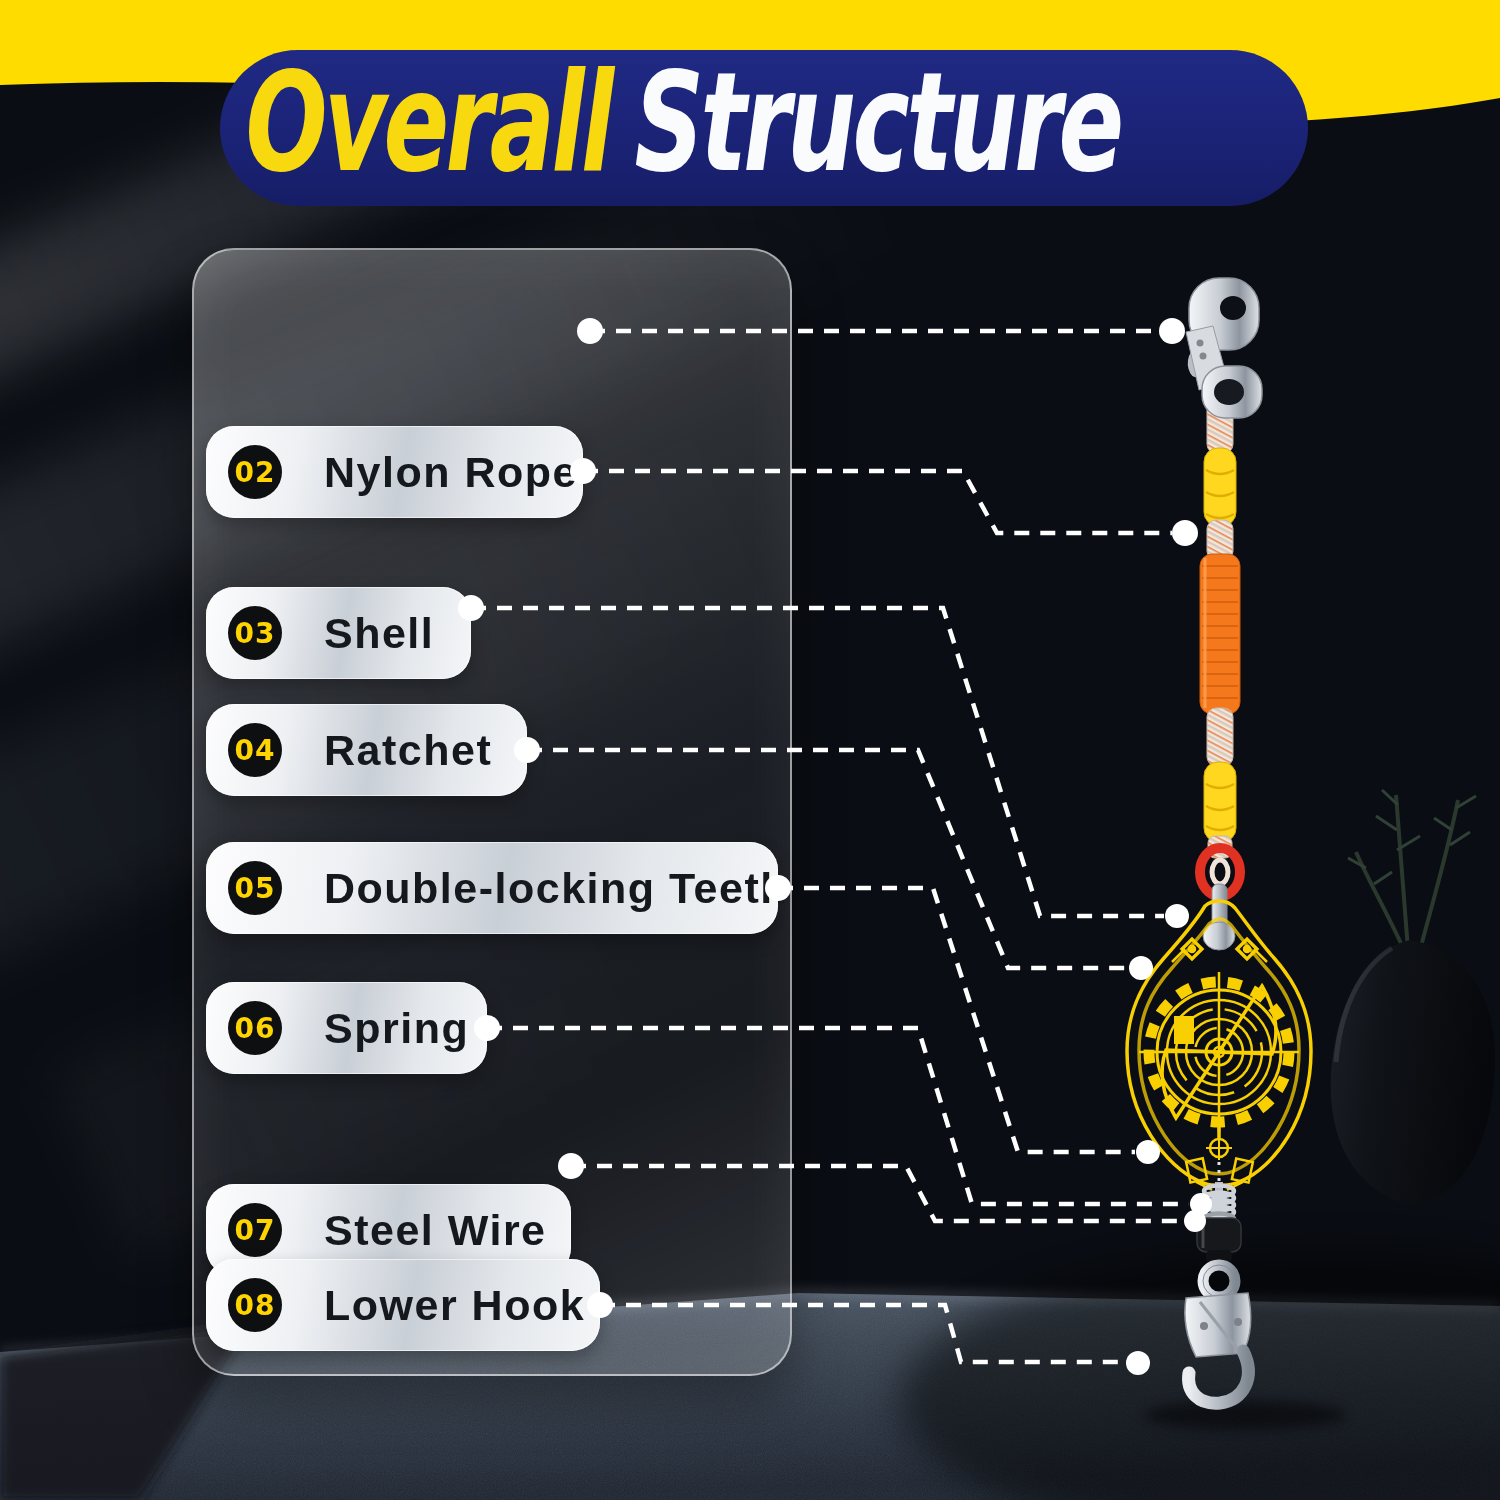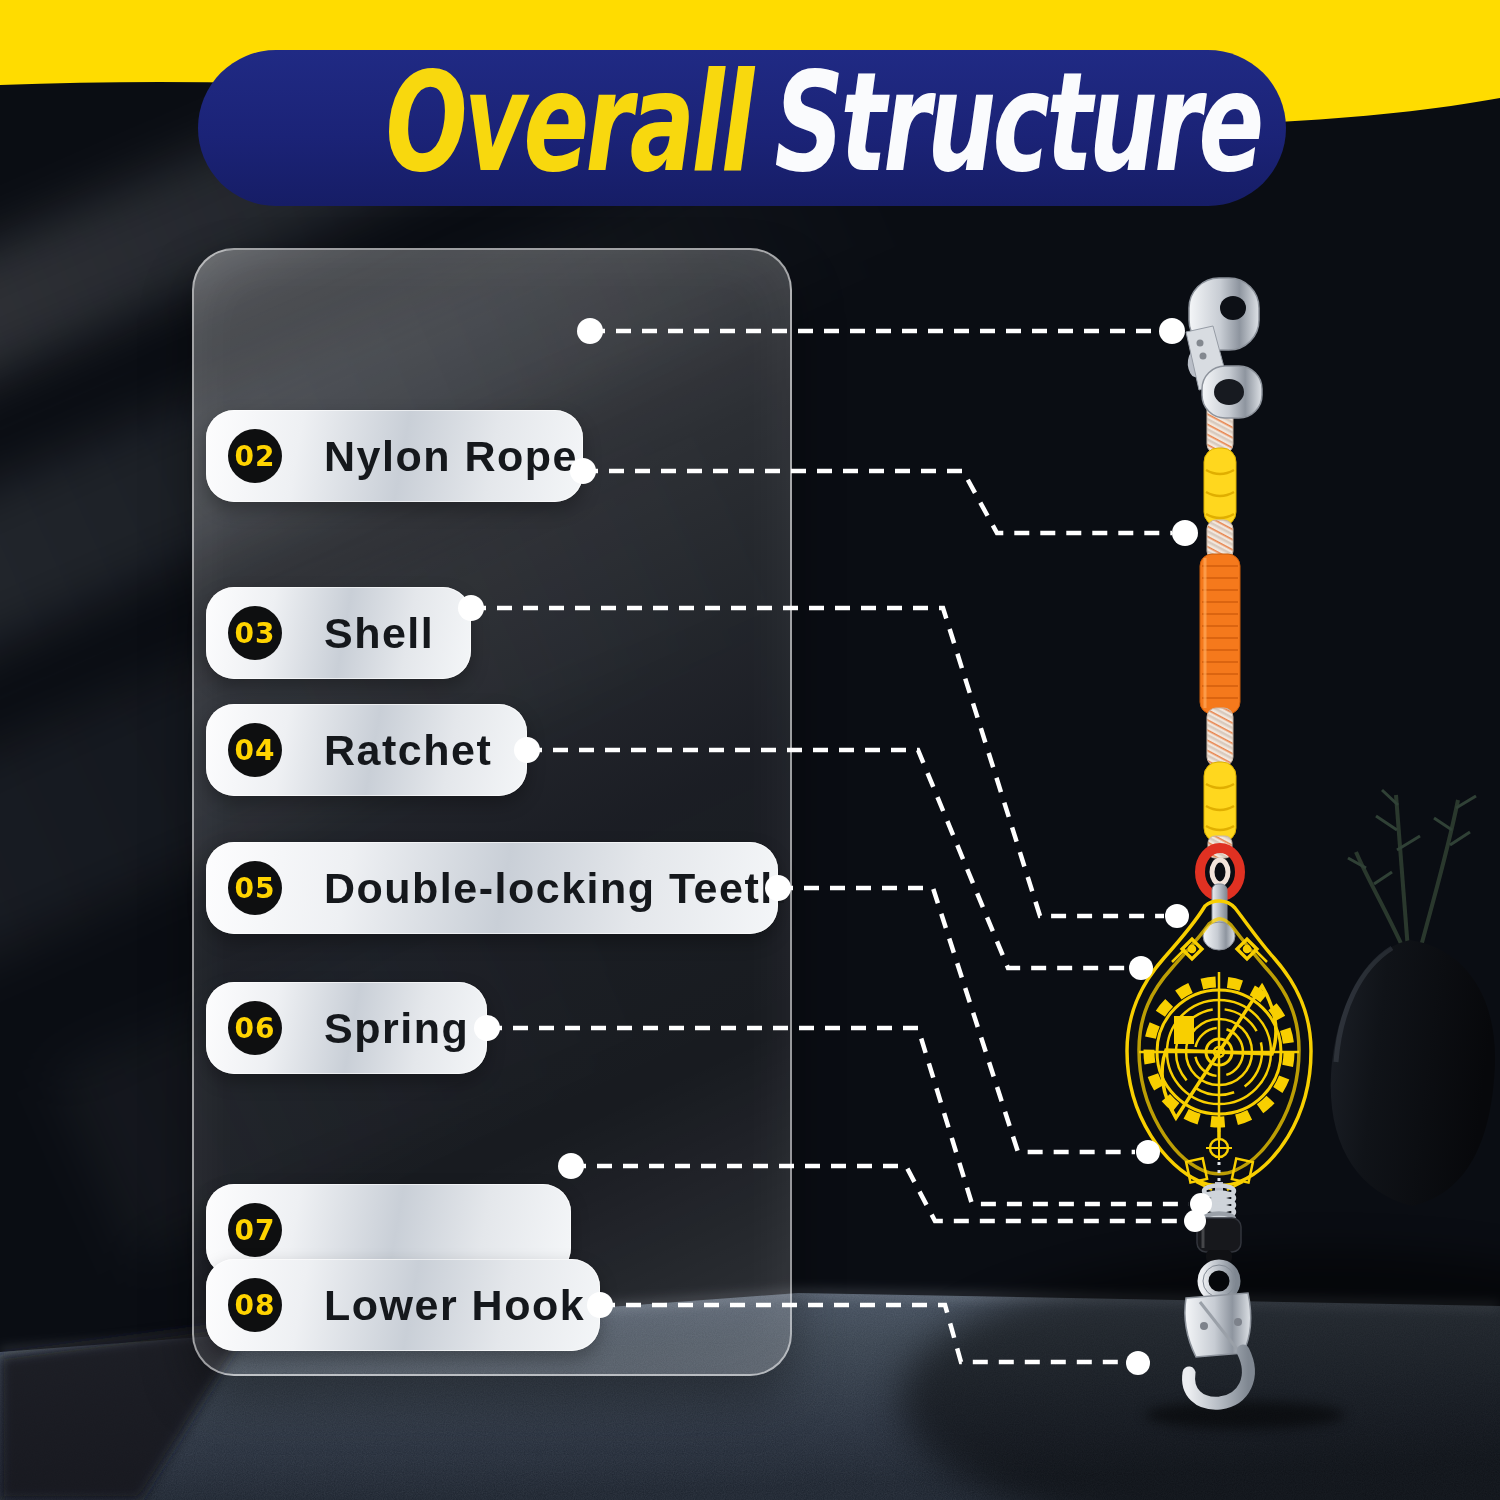--- a/index.html
+++ b/index.html
@@ -14,23 +14,23 @@
   .streak{position:absolute;filter:blur(26px);transform:rotate(-24deg);pointer-events:none;}
   .s1{left:-180px;top:110px;width:980px;height:120px;background:linear-gradient(90deg,rgba(255,255,255,.16),rgba(210,220,232,.10) 60%,transparent);}
   .s2{left:-220px;top:330px;width:1150px;height:150px;background:linear-gradient(90deg,rgba(230,238,248,.12),rgba(190,205,220,.07) 55%,transparent);}
   .s3{left:-200px;top:620px;width:1000px;height:190px;background:linear-gradient(90deg,rgba(220,230,242,.08),rgba(180,195,212,.05) 50%,transparent);}
   .s4{left:60px;top:900px;width:820px;height:200px;background:linear-gradient(90deg,rgba(210,222,236,.05),transparent 70%);}
 
   svg{position:absolute;left:0;top:0;}
 
   
   #navy-pill{
-    position:absolute;left:198px;top:50px;width:1088px;height:156px;border-radius:78px;
+    position:absolute;left:220px;top:50px;width:1088px;height:156px;border-radius:78px;
     background:linear-gradient(180deg,#202a84 0%,#1b2377 55%,#161d66 100%);
-    display:flex;align-items:center;justify-content:flex-start;z-index:6;
+    display:flex;align-items:center;justify-content:flex-end;z-index:6;
   }
   #title-line{
     display:flex;align-items:baseline;gap:34px;white-space:nowrap;
     transform:scaleX(.70);transform-origin:50% 50%;
     font-family:"DejaVu Sans","Liberation Sans",sans-serif;
     font-style:italic;font-weight:bold;font-size:138px;letter-spacing:-5px;line-height:1;
     padding-bottom:10px;
   }
   .t-yellow{color:#F8D80E;}
   .t-white{color:#FAFBFD;}
@@ -45,21 +45,21 @@
   }
 
   
   .row{
     position:absolute;height:92px;border-radius:28px;display:flex;align-items:center;
     padding-left:22px;box-sizing:border-box;z-index:8;
     background:linear-gradient(100deg,#fdfdfe 0%,#eef0f3 25%,#c9cfd7 52%,#e4e7eb 75%,#f4f6f8 100%);
     box-shadow:0 8px 18px rgba(0,0,0,.28), inset 0 0 0 1px rgba(255,255,255,.6);
   }
   .r1{left:206px;top:285px;width:384px;}
-  .r2{left:206px;top:410px;width:377px;align-items:center;}
+  .r2{left:206px;top:426px;width:377px;align-items:center;}
   .r3{left:206px;top:562px;width:265px;margin-top:25px;}
   .r4{left:206px;top:704px;width:321px;}
   .r5{left:206px;top:842px;width:572px;}
   .r6{left:206px;top:982px;width:281px;}
   .r7{left:206px;top:1144px;width:365px;margin-top:40px;}
   .r8{left:206px;top:1259px;width:394px;}
   .num-circle{
     width:54px;height:54px;border-radius:50%;background:#0e0f10;flex:0 0 54px;
     display:flex;align-items:center;justify-content:center;
   }
@@ -295,20 +295,21 @@
   <div class="row r6">
     <div class="num-circle">
         <span>06</span>
       </div>
     <span class="row-label">Spring</span>
   </div>
   <div class="row r7">
     <div class="num-circle">
         <span>07</span>
       </div>
+    <span class="row-label">Steel Wire</span>
   </div>
   <div class="row r8">
     <div class="num-circle">
         <span>08</span>
       </div>
     <span class="row-label">Lower Hook</span>
   </div>
 
   <svg id="z-top" width="1500" height="1500" viewBox="0 0 1500 1500">
     <g stroke="#FFFFFF" stroke-width="4.5" fill="none" stroke-dasharray="15 11">

